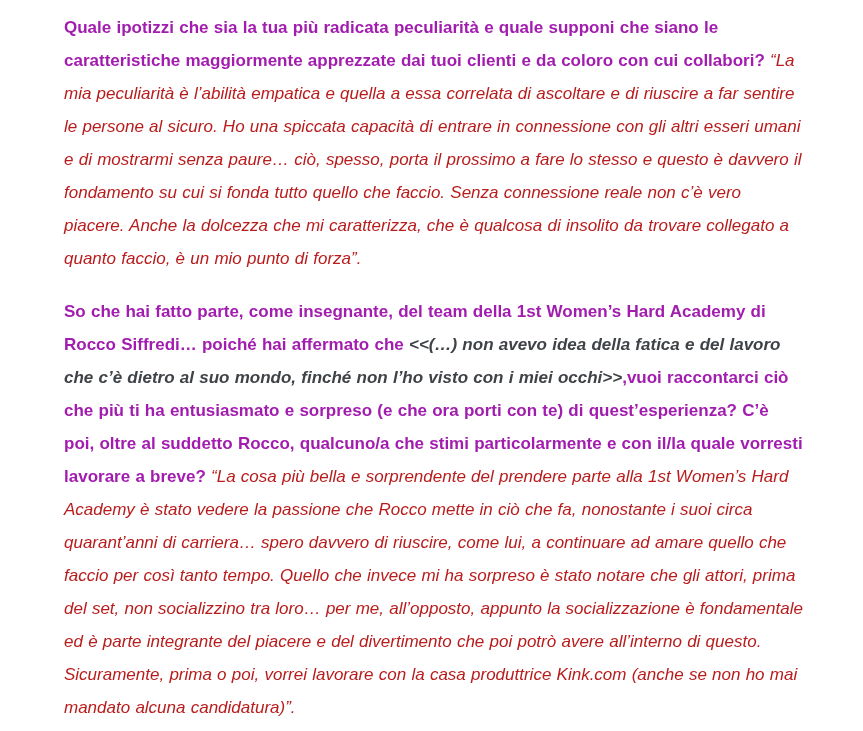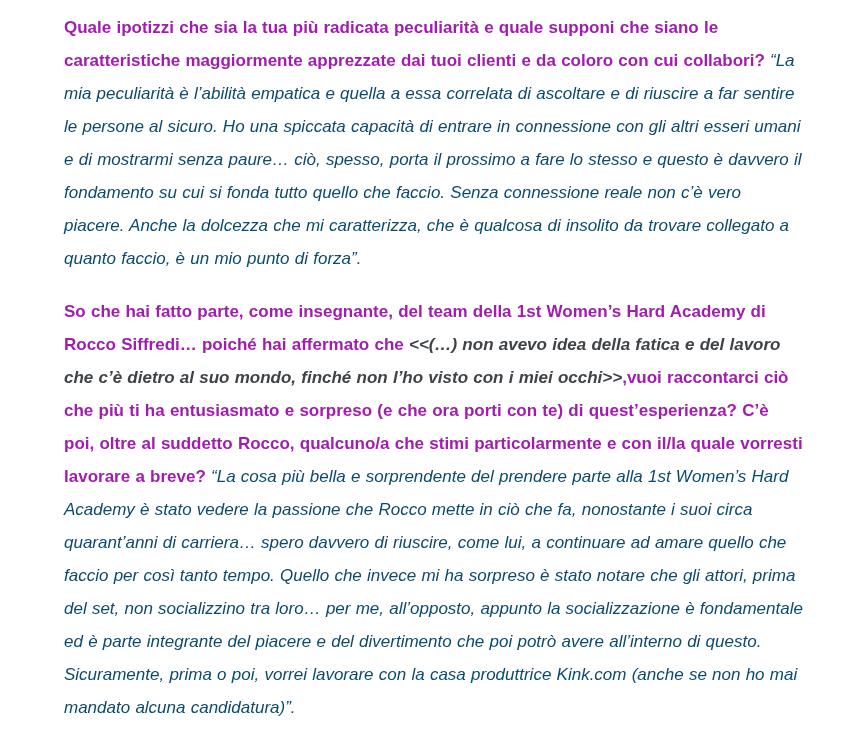--- a/index.html
+++ b/index.html
@@ -22,21 +22,21 @@
   }
   .para {
     margin: 0 0 20px 0;
     font-size: 17px;
     line-height: 33px;
     text-align: left;
     word-spacing: 0.5px;
   }
   .q  { font-weight: 700; font-style: normal; color: #a21caf; }
   .qi { font-weight: 700; font-style: italic; color: #3f4347; }
-  .a  { font-weight: 400; font-style: italic; color: #0c4a6e; }
+  .a  { font-weight: 400; font-style: italic; color: #b91c1c; }
 </style>
 </head>
 <body>
 
 <div class="page">
 
   <p class="para"><span class="q">Quale ipotizzi che sia la tua più radicata peculiarità e quale supponi che siano le caratteristiche maggiormente apprezzate dai tuoi clienti e da coloro con cui collabori? </span><span class="a">“La mia peculiarità è l’abilità empatica e quella a essa correlata di ascoltare e di riuscire a far sentire le persone al sicuro. Ho una spiccata capacità di entrare in connessione con gli altri esseri umani e di mostrarmi senza paure… ciò, spesso, porta il prossimo a fare lo stesso e questo è davvero il fondamento su cui si fonda tutto quello che faccio. Senza connessione reale non c’è vero piacere. Anche la dolcezza che mi caratterizza, che è qualcosa di insolito da trovare collegato a quanto faccio, è un mio punto di forza”.</span></p>
 
   <p class="para"><span class="q">So che hai fatto parte, come insegnante, del team della 1st Women’s Hard Academy di Rocco Siffredi… poiché hai affermato che </span><span class="qi">&lt;&lt;(…) non avevo idea della fatica e del lavoro che c’è dietro al suo mondo, finché non l’ho visto con i miei occhi&gt;&gt;</span><span class="q">,vuoi raccontarci ciò che più ti ha entusiasmato e sorpreso (e che ora porti con te) di quest’esperienza? C’è poi, oltre al suddetto Rocco, qualcuno/a che stimi particolarmente e con il/la quale vorresti lavorare a breve? </span><span class="a">“La cosa più bella e sorprendente del prendere parte alla 1st Women’s Hard Academy è stato vedere la passione che Rocco mette in ciò che fa, nonostante i suoi circa quarant’anni di carriera… spero davvero di riuscire, come lui, a continuare ad amare quello che faccio per così tanto tempo. Quello che invece mi ha sorpreso è stato notare che gli attori, prima del set, non socializzino tra loro… per me, all’opposto, appunto la socializzazione è fondamentale ed è parte integrante del piacere e del divertimento che poi potrò avere all’interno di questo. Sicuramente, prima o poi, vorrei lavorare con la casa produttrice Kink.com (anche se non ho mai mandato alcuna candidatura)”.</span></p>
 

